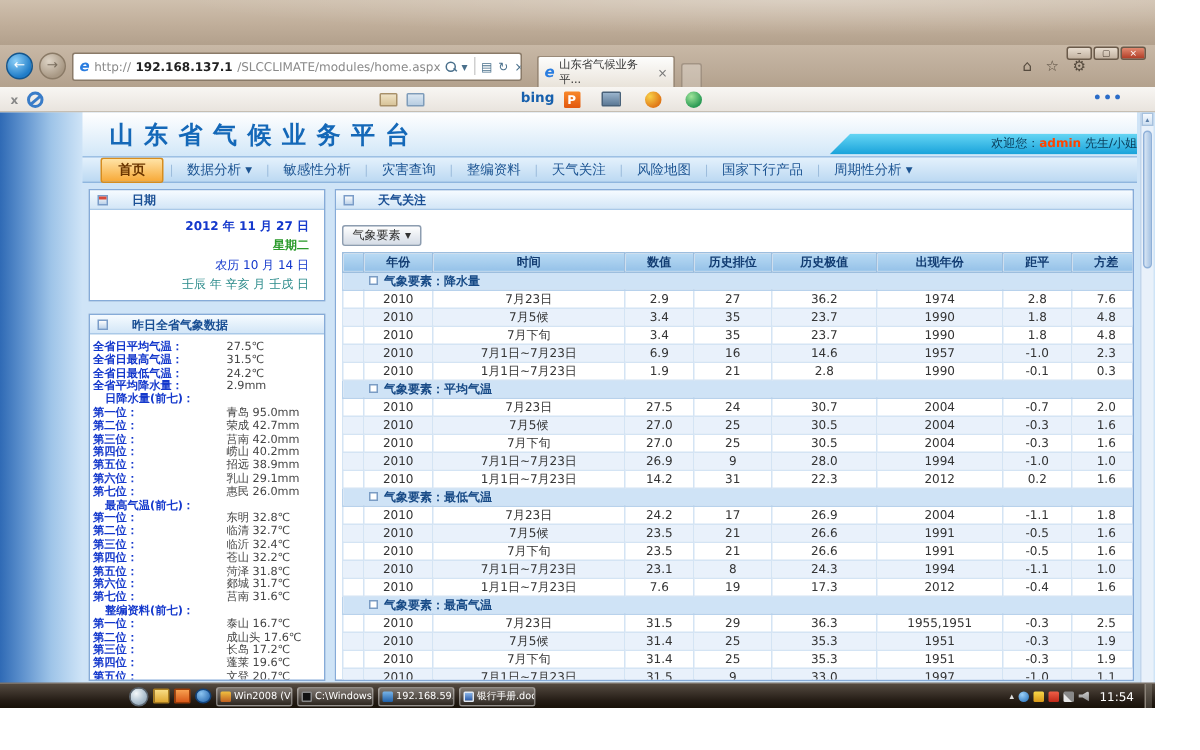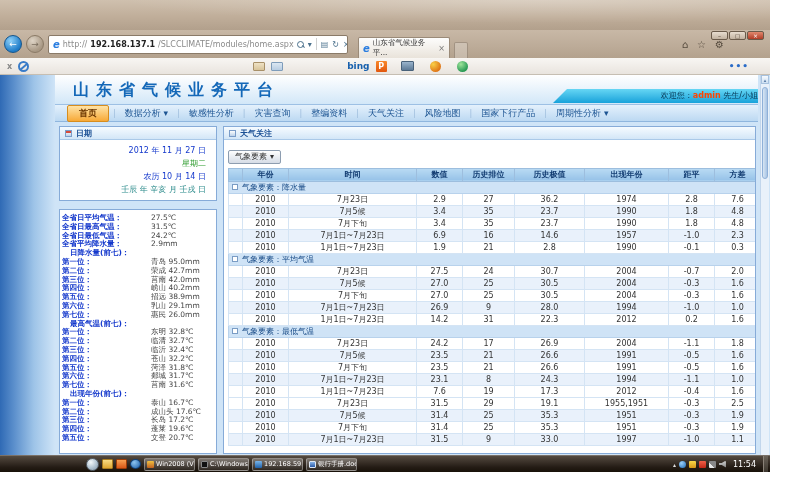--- a/index.html
+++ b/index.html
@@ -71,50 +71,50 @@
   .nav-item.active { background:linear-gradient(#ffe3a6,#f7a937); border:1px solid #d78d1e; border-radius:2px;
     color:#6b3600; font-weight:bold; padding:1px 11px; margin-right:4px; }
   .nav-sep { color:#9cbcdc; font-size:8px; }
   .crumb { height:15px; background:#d7e8f8; border-bottom:1px solid #c0d8ee;
     display:flex; justify-content:space-between; align-items:center; font-size:8px; color:#666; padding:0 10px; }
   .crumb-right { display:flex; gap:18px; }
 
   .content { display:flex; gap:6px; padding:4px 2px 0 4px; height:332px; }
   .panel { background:#fff; border:1px solid #86abd8; }
   .panel-h { height:13px; background:linear-gradient(#f6fbff,#d3e6f7); border-bottom:1px solid #aac9e8;
-    display:flex; align-items:center; gap:4px; padding:0 5px; color:#1a4f94; font-weight:bold; font-size:8px; }
+    display:flex; align-items:center; gap:16px; padding:0 5px; color:#1a4f94; font-weight:bold; font-size:8px; }
   .p-ico-sq { width:7px; height:7px; background:linear-gradient(#fdfdfd,#bcd2ea); border:1px solid #7a9cc8; position:relative; }
   .p-ico-sq.cal::before { content:""; position:absolute; left:0; top:0; width:100%; height:2px; background:#d84a3a; }
 
   .sidebar { width:158px; display:flex; flex-direction:column; }
   .date-panel { margin-bottom:8px; }
   .date-body { padding:4px 10px 4px 4px; font-size:8px; line-height:13px; text-align:right; }
-  .d-main { color:#1438cc; font-weight:normal; }
-  .d-week { color:#2a9a2a; font-weight:normal; }
+  .d-main { color:#1438cc; font-weight:bold; }
+  .d-week { color:#2a9a2a; font-weight:bold; }
   .d-lunar { color:#1438cc; }
   .d-ganzhi { color:#2a8a8a; }
   .weather-panel { flex:1; overflow:hidden; }
   .stats-body { padding:4px 4px 0 2px; font-size:7.5px; line-height:8.8px; }
   .srow { display:flex; white-space:nowrap; }
   .slbl { color:#1438cc; font-weight:bold; width:86px; text-align:left; flex:0 0 auto; }
   .sval { color:#444; margin-left:3px; }
   .sec { color:#1438cc; font-weight:bold; padding-left:8px; }
 
   .main { flex:1; display:flex; flex-direction:column; overflow:hidden; }
   .main-panel { flex:1; overflow:hidden; }
   .main-body { padding:4px; }
   .filter-btn { display:inline-flex; align-items:center; gap:3px; height:14px; font-size:8px; color:#333;
     border:1px solid #8d9db0; border-radius:2px; background:linear-gradient(#fefefe,#d5dce6); padding:0 6px; margin-bottom:4px; }
   table { width:100%; border-collapse:collapse; table-layout:fixed; font-size:8px; }
   th { background:linear-gradient(#badbf4,#96c2e8); color:#123c72; font-weight:bold;
     border:1px solid #9dbede; height:13px; padding:0; overflow:hidden; white-space:nowrap; }
   td { border:1px solid #d4e4f4; text-align:center; color:#333; height:11px; padding:0;
     overflow:hidden; white-space:nowrap; }
   tr.alt td { background:#e9f1fb; }
-  tr.grp td { background:#cfe3f6; color:#174a86; font-weight:normal; text-align:left; padding:0 3px; border-color:#b8d2ec; }
+  tr.grp td { background:#cfe3f6; color:#174a86; font-weight:bold; text-align:left; padding:0 17px; border-color:#b8d2ec; }
   .cb { display:inline-block; width:6px; height:6px; background:#fff; border:1px solid #7a9cc4; margin-right:4px; vertical-align:middle; }
 
   .vscroll { position:absolute; right:1px; top:0; width:9px; height:100%; background:#e9f1fa; border-left:1px solid #c2d6ec; }
   .varrow { position:absolute; left:0; width:8px; height:9px; font-size:5px; text-align:center; line-height:9px; color:#5a7ea8;
     background:linear-gradient(#f6fafe,#cfe0f2); border:1px solid #a8c2de; }
   .varrow.dn { bottom:0; } .varrow.up { top:0; }
   .vthumb { position:absolute; left:1px; top:12px; width:6px; height:92px;
     background:linear-gradient(90deg,#d8e6f4,#a8c4e4); border:1px solid #8fb0d8; border-radius:3px; }
 
   
@@ -236,20 +236,24 @@
               <span>日期</span>
             </div>
             <div class="date-body">
               <div class="d-main">2012 年 11 月 27 日</div>
               <div class="d-week">星期二</div>
               <div class="d-lunar">农历 10 月 14 日</div>
               <div class="d-ganzhi">壬辰 年 辛亥 月 壬戌 日</div>
             </div>
           </div>
           <div class="panel weather-panel">
+            <div class="panel-h">
+              <span class="p-ico-sq"></span>
+              <span>昨日全省气象数据</span>
+            </div>
             <div class="stats-body" id="stats">
                 <div class="srow">
                   <span class="slbl">全省日平均气温：</span>
                   <span class="sval">27.5℃</span>
                 </div>
                 <div class="srow">
                   <span class="slbl">全省日最高气温：</span>
                   <span class="sval">31.5℃</span>
                 </div>
                 <div class="srow">
@@ -311,21 +315,21 @@
                   <span class="sval">菏泽 31.8℃</span>
                 </div>
                 <div class="srow">
                   <span class="slbl">第六位：</span>
                   <span class="sval">郯城 31.7℃</span>
                 </div>
                 <div class="srow">
                   <span class="slbl">第七位：</span>
                   <span class="sval">莒南 31.6℃</span>
                 </div>
-                <div class="sec">出现年份(前七)：</div>
+                <div class="sec">整编资料(前七)：</div>
                 <div class="srow">
                   <span class="slbl">第一位：</span>
                   <span class="sval">泰山 16.7℃</span>
                 </div>
                 <div class="srow">
                   <span class="slbl">第二位：</span>
                   <span class="sval">成山头 17.6℃</span>
                 </div>
                 <div class="srow">
                   <span class="slbl">第三位：</span>
@@ -547,27 +551,30 @@
                       <td></td>
                       <td>2010</td>
                       <td>1月1日~7月23日</td>
                       <td>7.6</td>
                       <td>19</td>
                       <td>17.3</td>
                       <td>2012</td>
                       <td>-0.4</td>
                       <td>1.6</td>
                     </tr>
+                    <tr class="grp">
+                      <td colspan="9"><span class="cb"></span><span>气象要素：最高气温</span></td>
+                    </tr>
                     <tr>
                       <td></td>
                       <td>2010</td>
                       <td>7月23日</td>
                       <td>31.5</td>
                       <td>29</td>
-                      <td>19.1</td>
+                      <td>36.3</td>
                       <td>1955,1951</td>
                       <td>-0.3</td>
                       <td>2.5</td>
                     </tr>
                     <tr class="alt">
                       <td></td>
                       <td>2010</td>
                       <td>7月5候</td>
                       <td>31.4</td>
                       <td>25</td>

